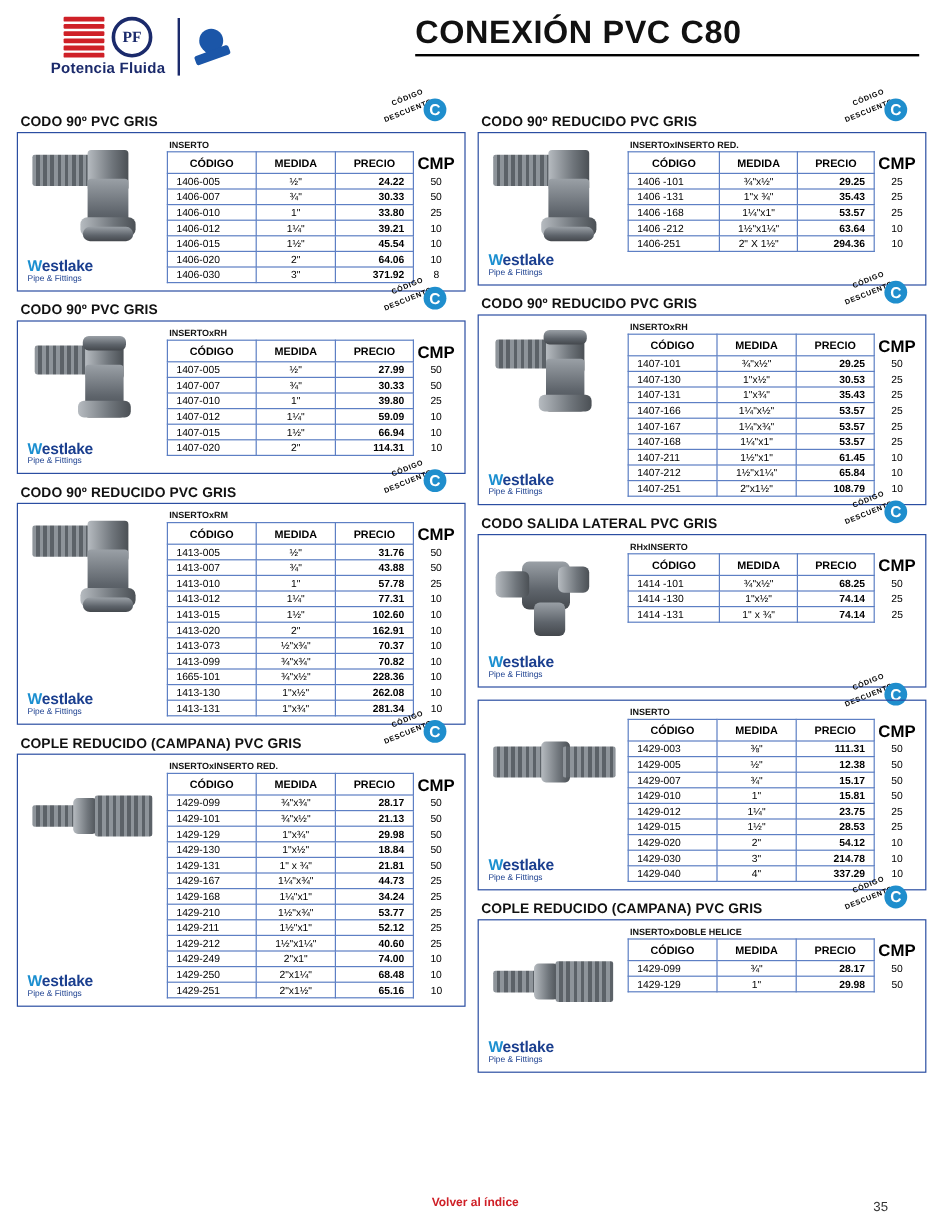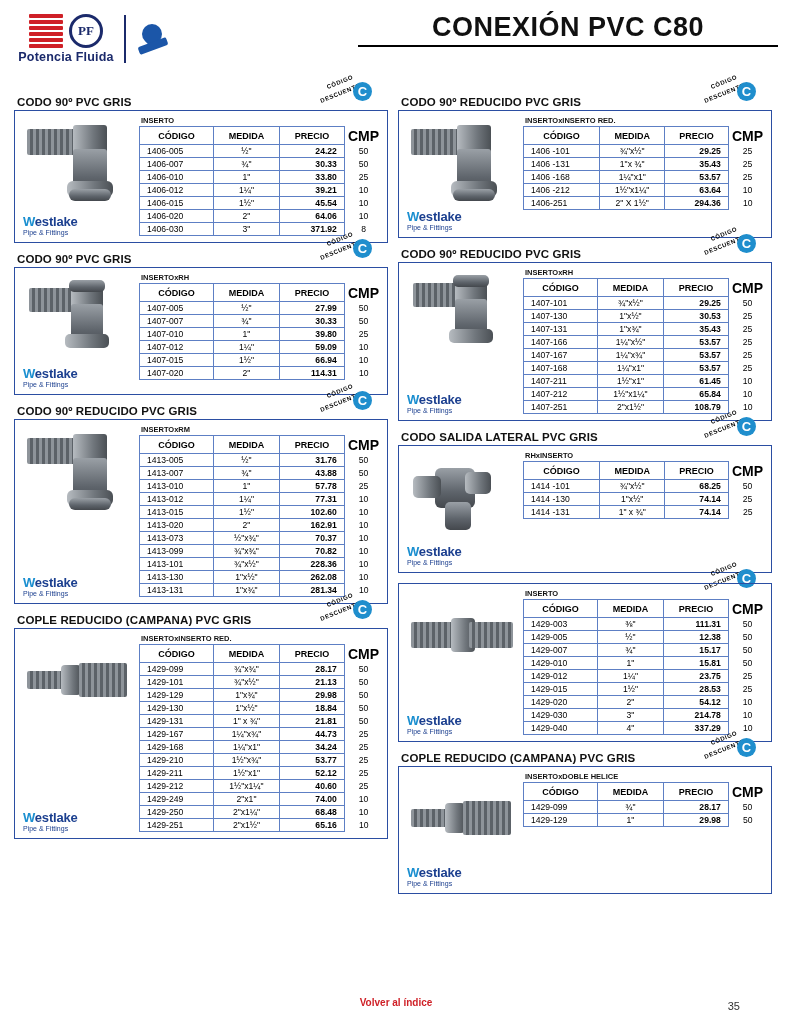--- a/index.html
+++ b/index.html
@@ -6,21 +6,21 @@
   html, body { margin:0; padding:0; }
   body {
     width: 792px; height: 1024px;
     background: #ffffff;
     font-family: "Liberation Sans", sans-serif;
     color: #000;
     position: relative;
     overflow: hidden;
   }
   
-  .header { position:relative; height:88px; padding: 10px 10px 0 14px; }
+  .header { position:relative; height:88px; padding: 10px 10px 0 14px; margin-left: 24px; }
   .logos { position:absolute; left:18px; top:14px; display:flex; align-items:center; gap:10px; }
   .logo-left { display:flex; flex-direction:column; align-items:center; width:96px; }
   .flag-rows { display:flex; flex-direction:column; gap:2px; width:34px; }
   .flag-rows i { display:block; height:4px; background:#cf2027; border-radius:1px; }
   .pf-mark { display:flex; align-items:center; gap:3px; }
   .pf-circle {
     width:34px; height:34px; border-radius:50%; border:3px solid #1b2a6b;
     display:flex; align-items:center; justify-content:center;
     font-size:13px; font-weight:bold; color:#1b2a6b; font-family:"Liberation Serif",serif;
   }
@@ -33,21 +33,21 @@
     background:#1b56a8; border-radius:50% 50% 50% 0; transform:rotate(-45deg);
   }
   .depot-icon .bar {
     position:absolute; left:2px; top:20px; width:30px; height:8px; background:#1b56a8;
     transform:rotate(-20deg); border-radius:2px;
   }
   .depot-text .d1 { font-size:17px; font-weight:bold; color:#1b2a6b; line-height:1.0; letter-spacing:.3px; }
   .depot-text .d2 { font-size:10.5px; font-weight:bold; color:#cf2027; line-height:1.25; }
   .depot-text .d3 { font-size:6.5px; color:#555; letter-spacing:2px; }
 
-  .title-block { position:absolute; right:14px; top:12px; text-align:center; width:420px; }
+  .title-block { position:absolute; right:26px; top:12px; text-align:left; width:420px; }
   .main-title { font-size:27px; font-weight:bold; letter-spacing:.5px; color:#111; }
   .title-rule { border-bottom:2px solid #000; margin:2px 0 3px 0; }
   .sub-title { font-size:11.5px; font-weight:bold; letter-spacing:.4px; color:#111; }
   .price-note { font-size:9.5px; color:#111; margin-top:3px; }
 
   
   .columns { position:absolute; top:96px; left:14px; right:14px; display:flex; gap:10px; }
   .col { width:374px; display:flex; flex-direction:column; gap:10px; }
 
   
@@ -365,21 +365,21 @@
                   <td class="price">70.37</td>
                   <td class="disc">10</td>
                 </tr>
                 <tr>
                   <td class="code">1413-099</td>
                   <td>¾"x¾"</td>
                   <td class="price">70.82</td>
                   <td class="disc">10</td>
                 </tr>
                 <tr>
-                  <td class="code">1413-101</td>
+                  <td class="code">1665-101</td>
                   <td>¾"x½"</td>
                   <td class="price">228.36</td>
                   <td class="disc">10</td>
                 </tr>
                 <tr>
                   <td class="code">1413-130</td>
                   <td>1"x½"</td>
                   <td class="price">262.08</td>
                   <td class="disc">10</td>
                 </tr>

